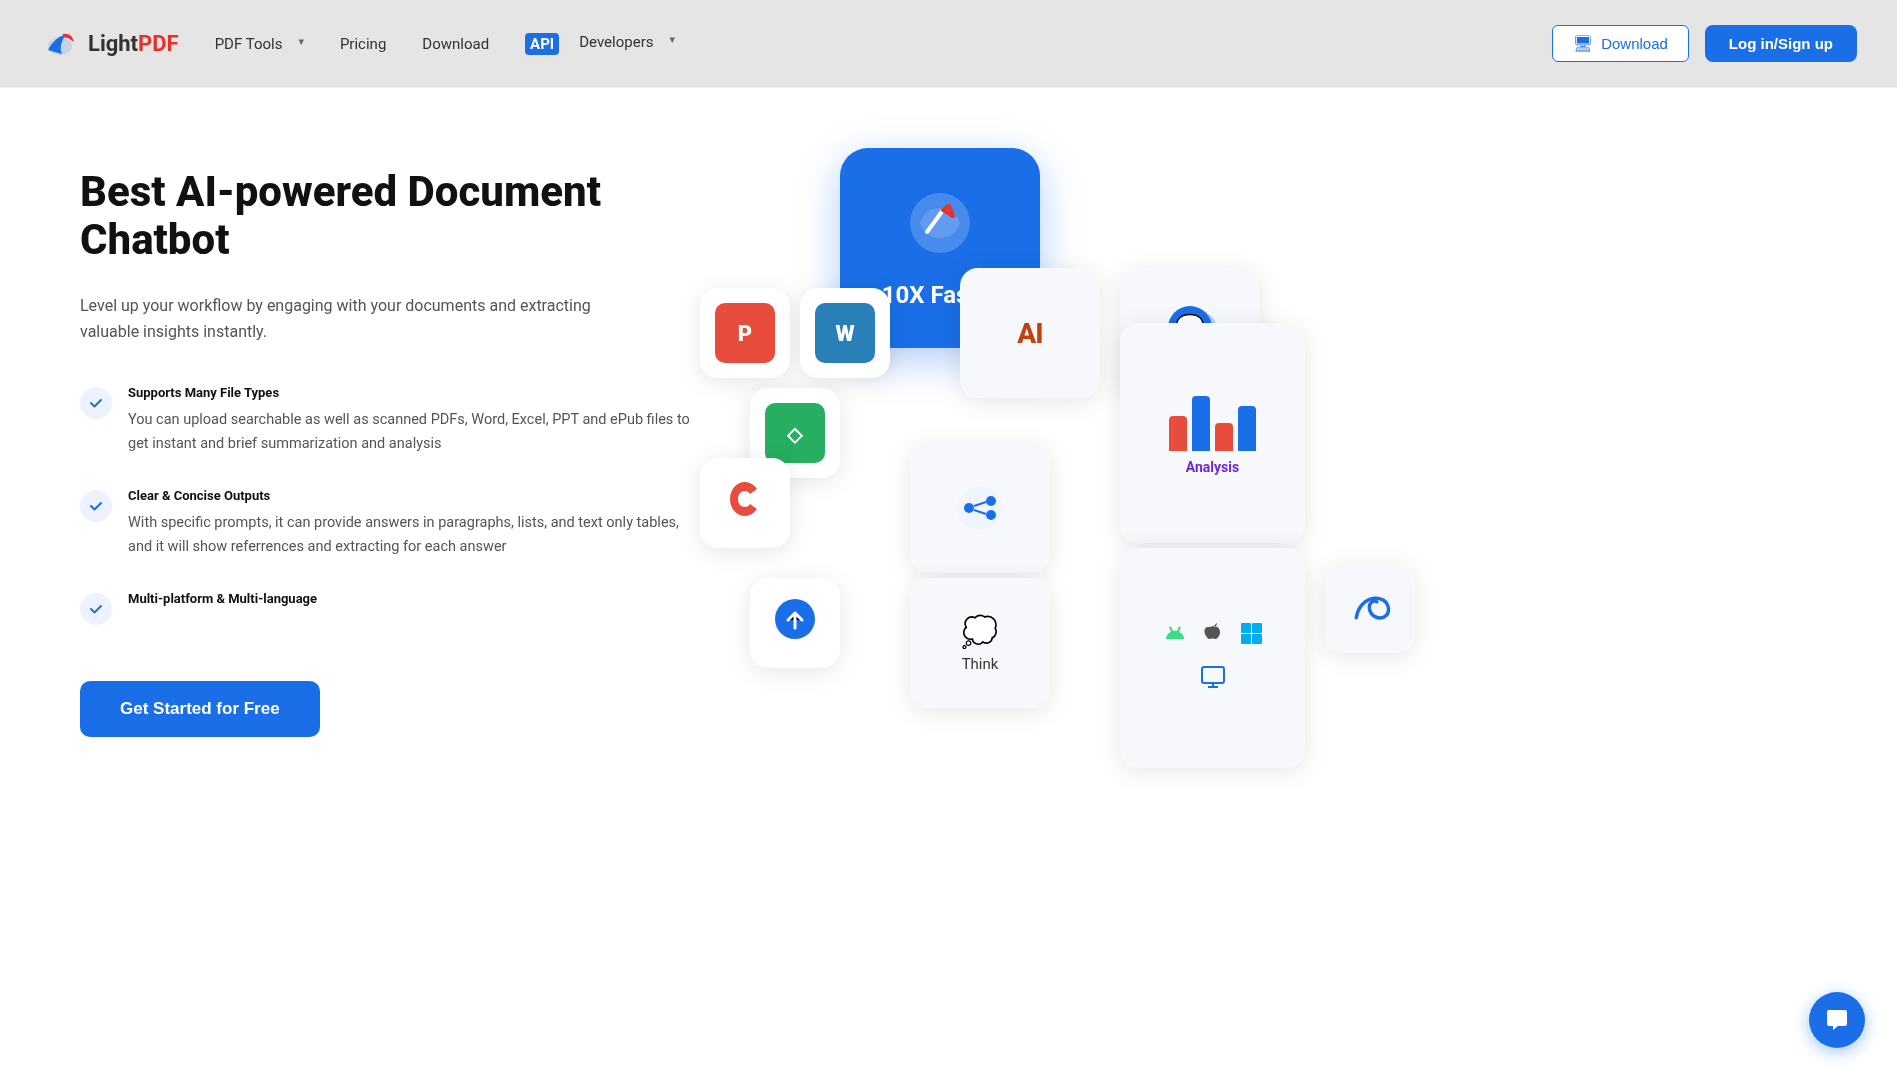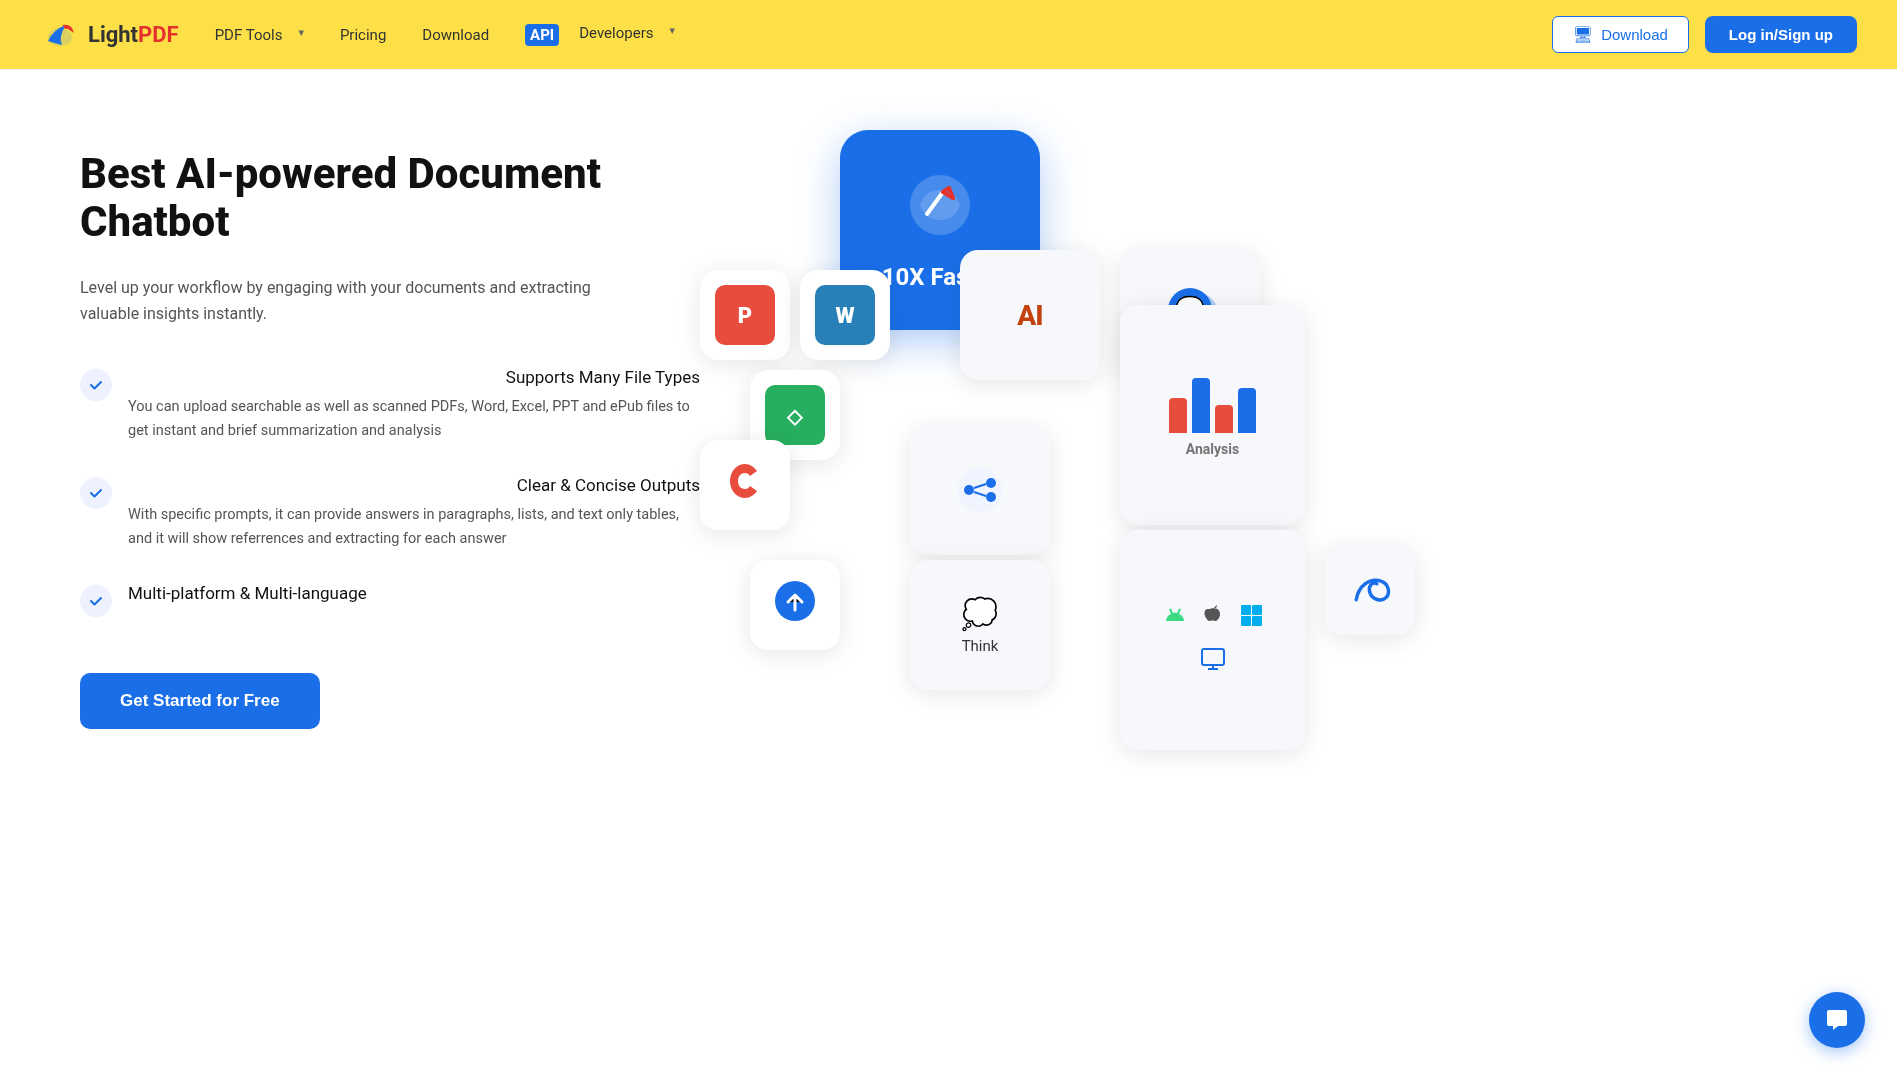--- a/index.html
+++ b/index.html
@@ -1,22 +1,22 @@
 <!DOCTYPE html>
 <html><head>
   <meta charset="utf-8">
   <style>
     * { margin: 0; padding: 0; box-sizing: border-box; }
     body { font-family: -apple-system, BlinkMacSystemFont, 'Segoe UI', Roboto, sans-serif; background: #fff; color: #222; min-height: 1080px; overflow-x: hidden; }
 
     
     nav {
       display: flex; align-items: center; justify-content: space-between;
-      padding: 0 40px; height: 70px; border-bottom: 1px solid #eee;
-      position: sticky; top: 0; background: #fde047; z-index: 100;
+      padding: 0 40px; height: 88px; border-bottom: 1px solid #eee;
+      position: sticky; top: 0; background: #e5e5e5; z-index: 100;
     }
     .nav-left { display: flex; align-items: center; gap: 36px; }
     .logo { display: flex; align-items: center; gap: 8px; text-decoration: none; }
     .logo-icon { width: 40px; height: 40px; }
     .logo-text { font-size: 22px; font-weight: 700; }
     .logo-text span.light { color: #333; }
     .logo-text span.pdf { color: #e5322d; }
     .nav-link { color: #333; text-decoration: none; font-size: 15px; display: flex; align-items: flex-start; gap: 16px; cursor: pointer; }
     .chevron { font-size: 11px; color: #666; }
     .api-badge {
@@ -47,21 +47,21 @@
     .hero-subtitle { font-size: 16px; color: #555; line-height: 1.65; margin-bottom: 40px; max-width: 560px; }
     .feature-list { display: flex; flex-direction: column; gap: 32px; margin-bottom: 56px; }
     .feature-item { display: flex; gap: 16px; align-items: flex-start; }
     .check-circle {
       width: 32px; height: 32px; border-radius: 50%; background: #eef2ff;
       display: flex; align-items: center; justify-content: center;
       flex-shrink: 0; margin-top: 2px;
     }
     .check-circle svg { width: 16px; height: 16px; }
     .feature-content {}
-    .feature-title { font-size: 17px; font-weight: 400; color: #111; margin-bottom: 8px; text-align: right; }
+    .feature-title { font-size: 13px; font-weight: 700; color: #111; margin-bottom: 8px; }
     .feature-desc { font-size: 14.5px; color: #555; line-height: 1.65; }
     .btn-cta {
       background: #1a6fe8; color: #fff; border: none;
       padding: 18px 40px; border-radius: 10px; font-size: 17px; font-weight: 700;
       cursor: pointer; display: inline-block;
     }
 
     
     .hero-right {
       position: relative; flex: 1; display: flex; justify-content: center;
@@ -110,21 +110,21 @@
 
     .ai-label { font-size: 28px; font-weight: 800; color: #c2410c; letter-spacing: -1px; }
     .chat-bubble { font-size: 40px; color: #1a6fe8; }
     .scribd-icon { font-size: 36px; color: #e74c3c; }
     .upload-icon { font-size: 36px; color: #1a6fe8; }
 
     .bar-chart { display: flex; align-items: flex-end; gap: 5px; height: 60px; }
     .bar { width: 18px; border-radius: 4px 4px 0 0; }
     .bar-red { background: #e74c3c; }
     .bar-blue { background: #1a6fe8; }
-    .analysis-label { font-size: 14px; font-weight: 700; color: #737373; }
+    .analysis-label { font-size: 14px; font-weight: 700; color: #6d28d9; }
 
     .think-icon { font-size: 30px; }
     .think-label { font-size: 15px; font-weight: 400; color: #333; }
 
     .platform-icons { display: flex; gap: 10px; flex-wrap: wrap; justify-content: center; width: 120px; }
     .platform-icon { font-size: 26px; }
 
     .brand-swirl { font-size: 36px; color: #1a6fe8; }
 
     

